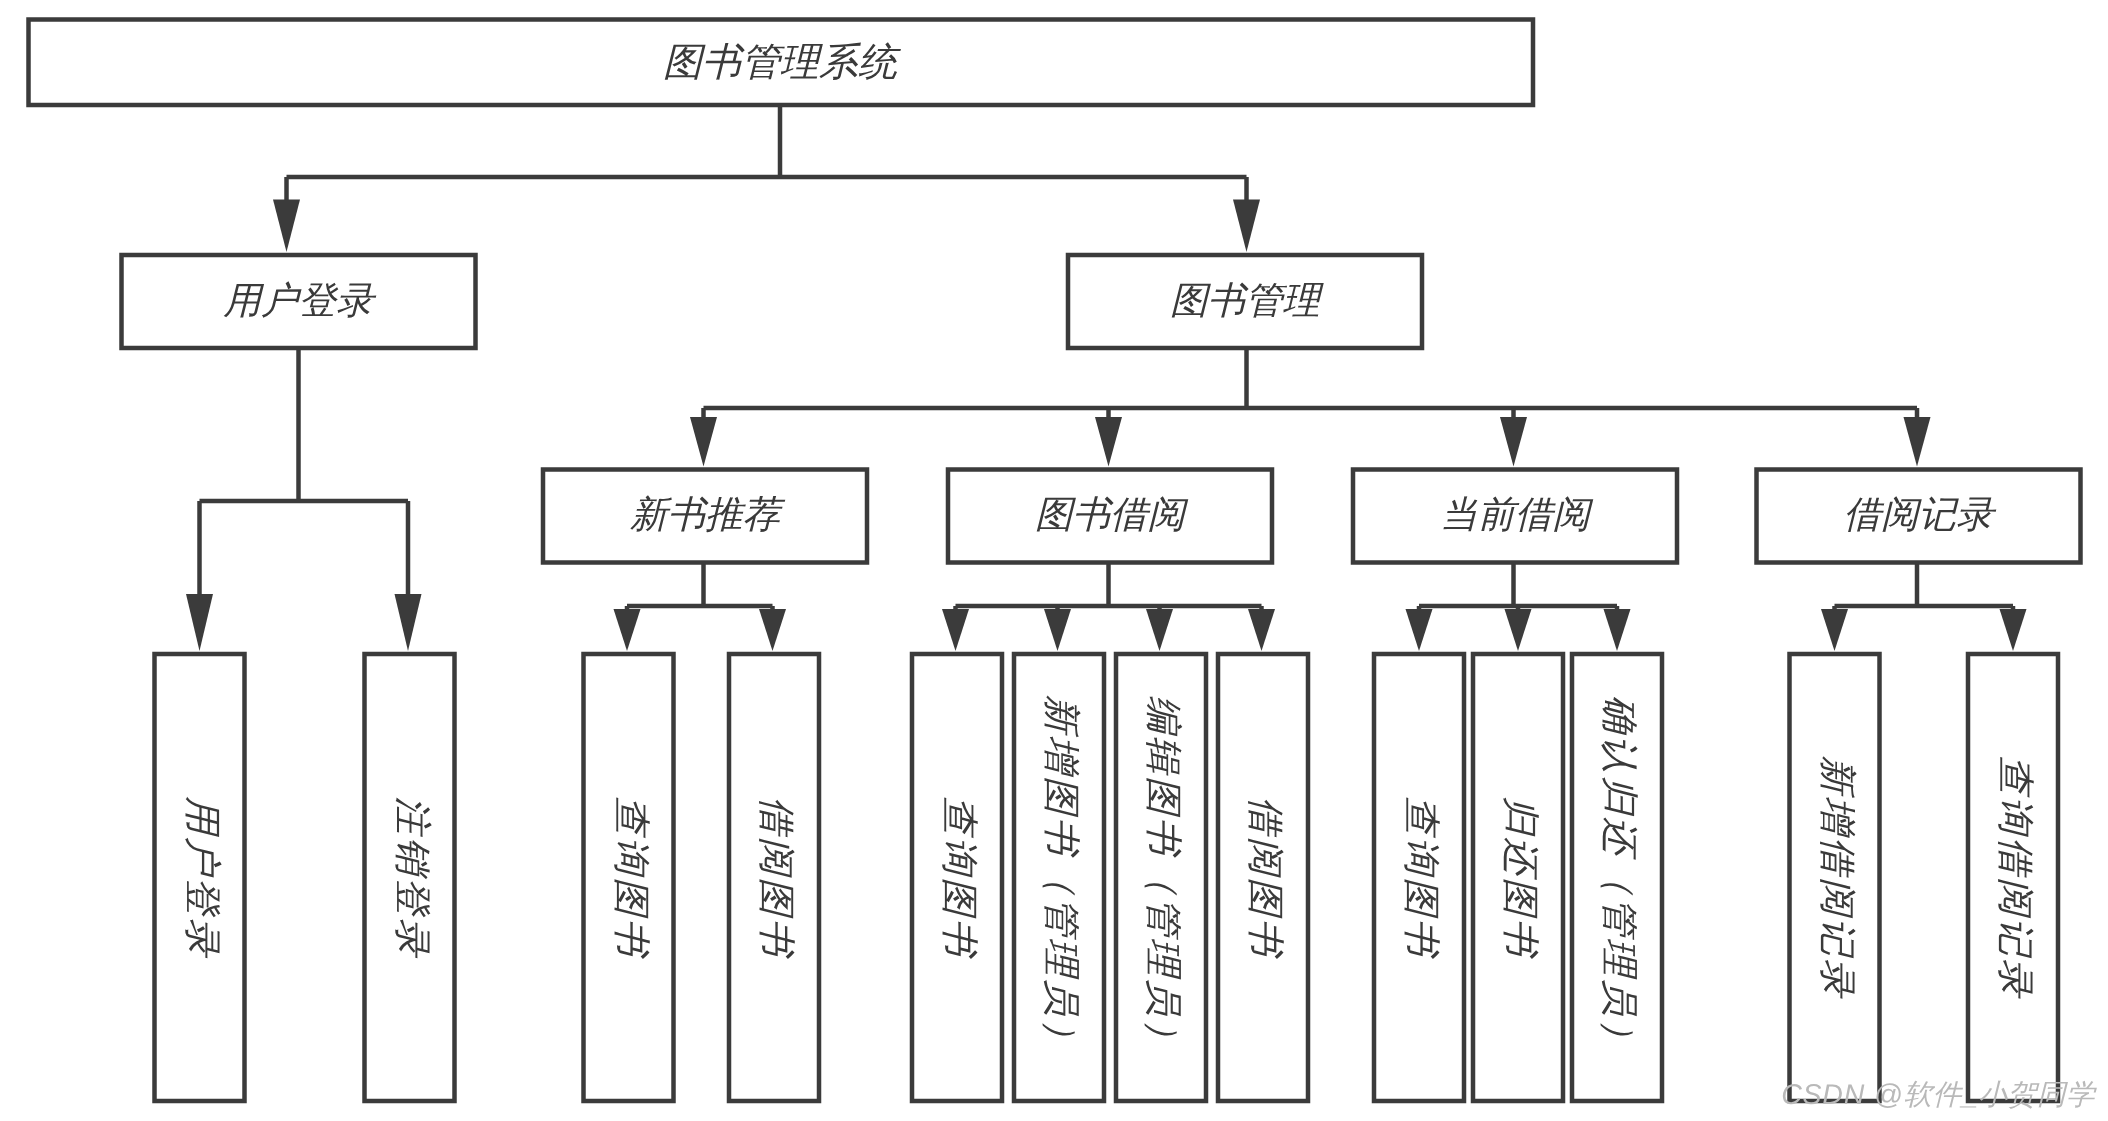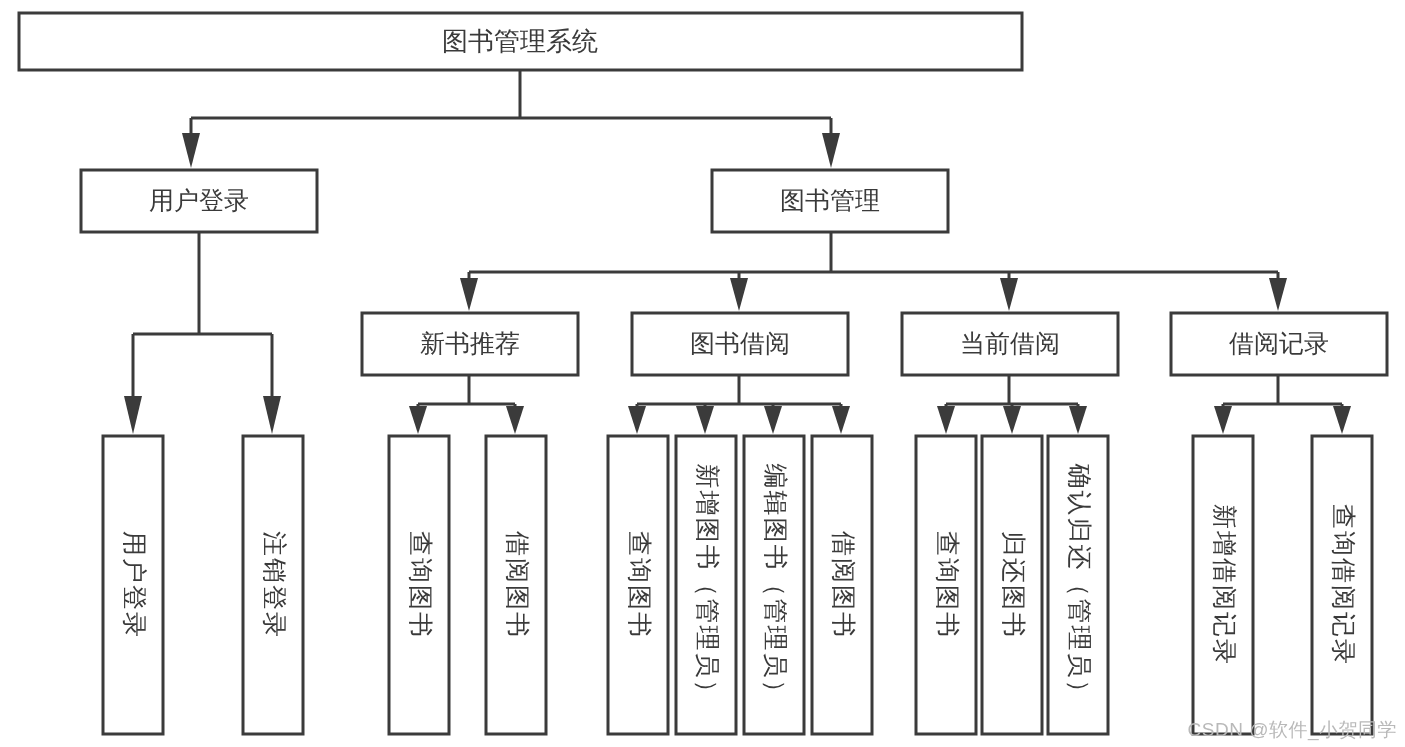--- a/index.html
+++ b/index.html
@@ -13,20 +13,21 @@
     font-family: "Liberation Sans", "DejaVu Sans", sans-serif;
     overflow: hidden;
     position: relative;
   }
   #diagram-root {
     position: absolute;
     left: 0;
     top: 0;
     width: 1405px;
     height: 747px;
+    font-style: italic;
   }
   svg#flowchart {
     display: block;
     width: 1405px;
     height: 747px;
   }
   .node-box {
     fill: #ffffff;
     stroke: #3b3b3b;
     stroke-width: 3;

